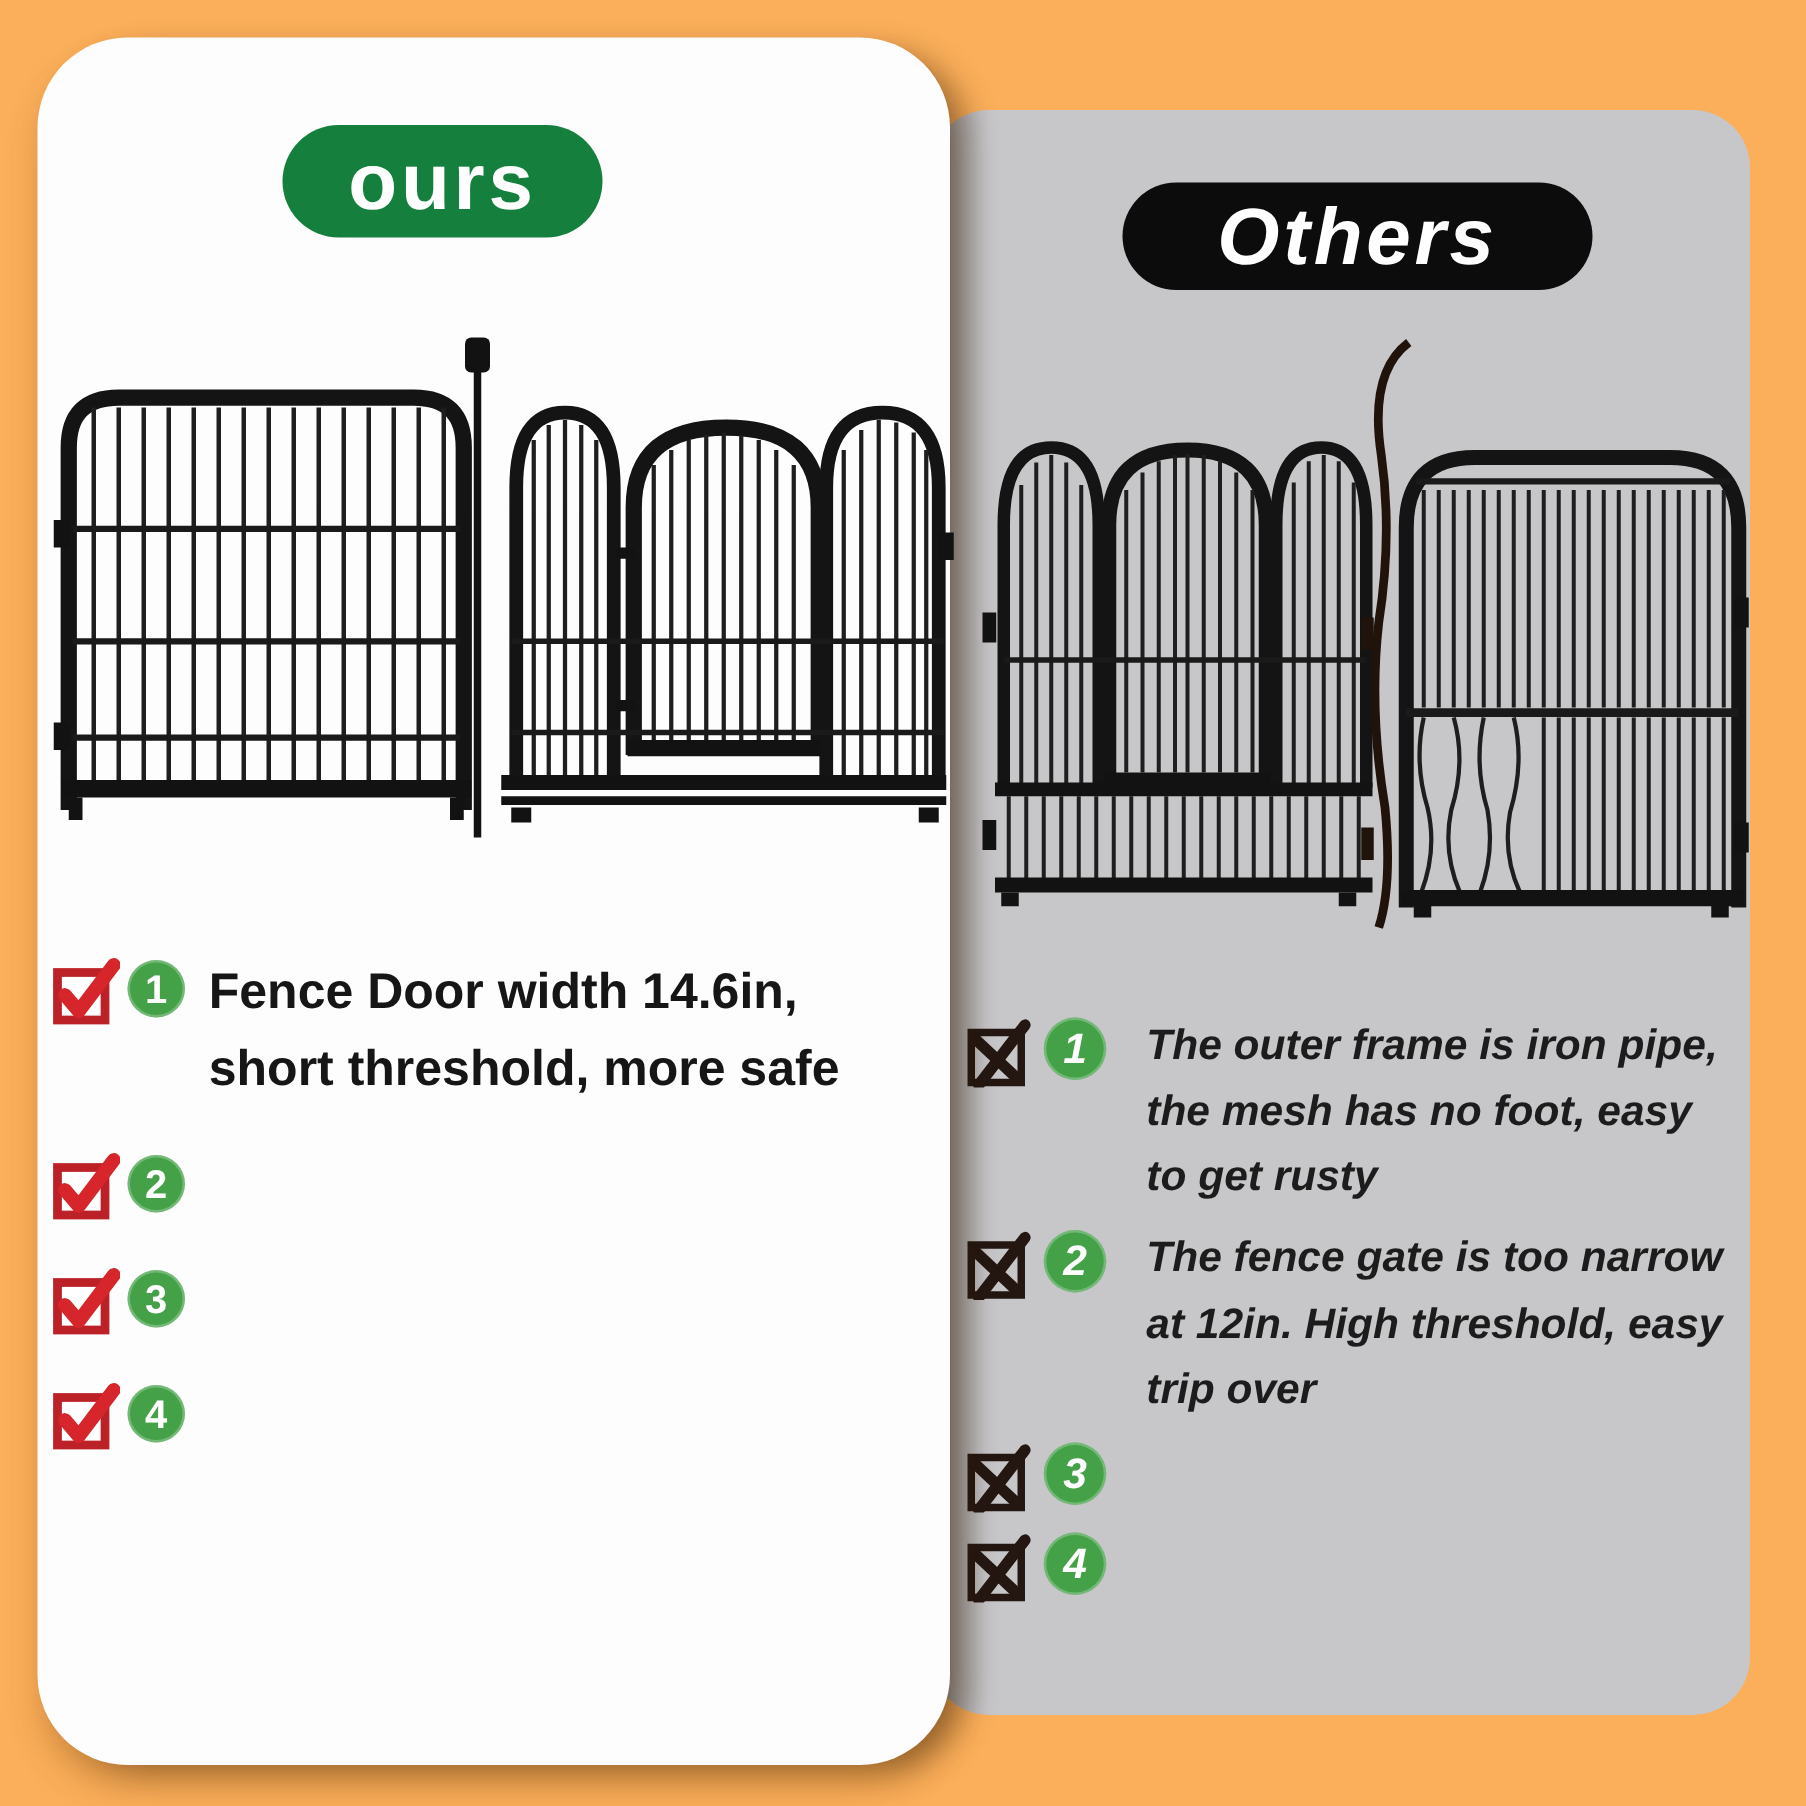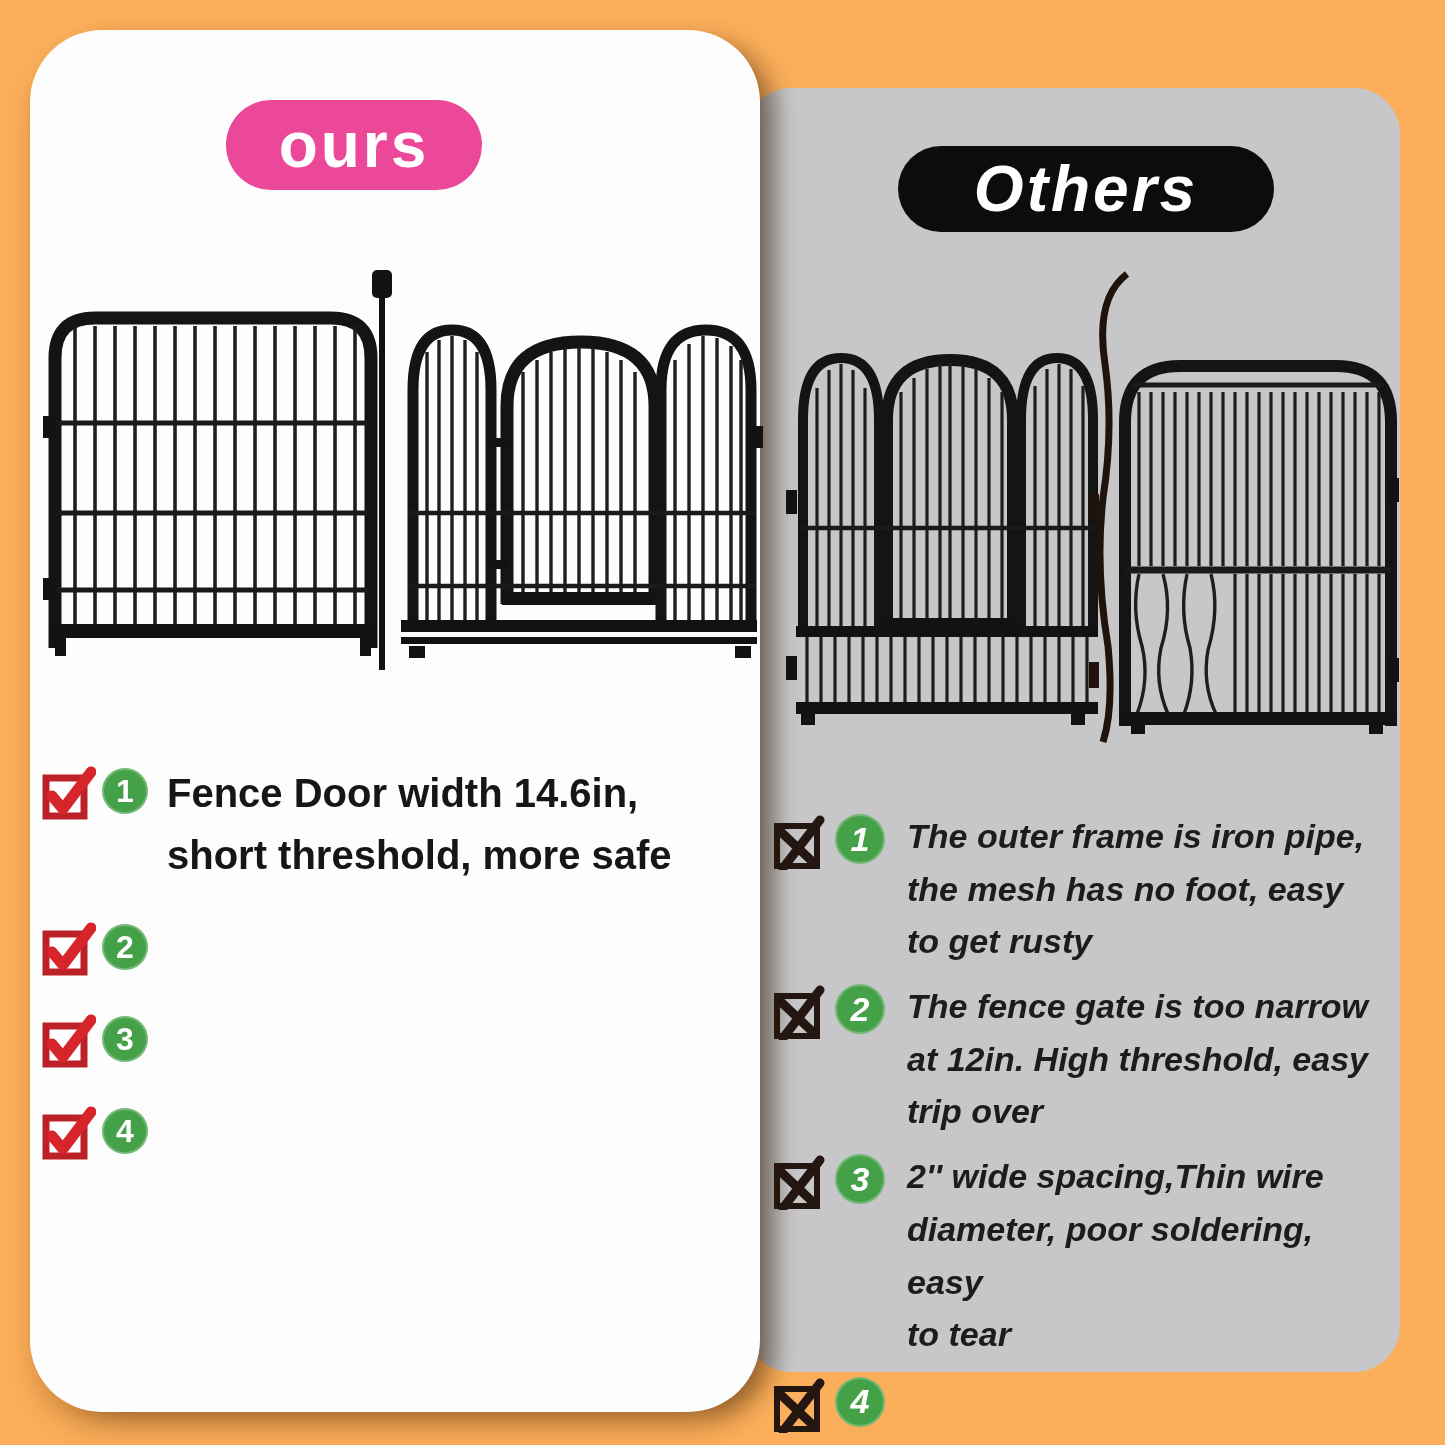--- a/index.html
+++ b/index.html
@@ -22,21 +22,21 @@
     box-shadow: 18px 8px 26px -6px rgba(45,25,5,.45), 0 18px 26px rgba(120,60,0,.22);
     z-index:2;
   }
   
   .badge{
     position:absolute; display:flex; align-items:center; justify-content:center;
     color:#ffffff; font-weight:800; letter-spacing:3px;
   }
   .badge-ours{
     left:196px; top:70px; width:256px; height:90px;
-    background:#ec4899; border-radius:46px; font-size:64px;
+    background:#15803d; border-radius:46px; font-size:64px;
   }
   .badge-others{
     left:153px; top:58px; width:376px; height:86px;
     background:#0c0c0c; border-radius:44px; font-size:64px;
   }
   
   .fence-ours{ position:absolute; left:5px; top:238px; width:730px; height:412px; }
   .fence-others{ position:absolute; left:38px; top:180px; width:622px; height:482px; }
   
   .flist{ position:absolute; }
@@ -50,21 +50,21 @@
   .num{
     flex:0 0 auto; border-radius:50%;
     background:#45a148; color:#fff; font-weight:700;
     display:flex; align-items:center; justify-content:center;
     box-shadow: inset 0 0 0 2px rgba(255,255,255,.25);
   }
   .num-ours{ width:46px; height:46px; font-size:32px; margin:6px 0 0 6px; }
   .num-others{ width:50px; height:50px; font-size:34px; margin:4px 0 0 10px; }
   .txt{ white-space:pre-line; font-weight:700; }
   .txt-ours{ margin-left:19px; font-size:40px; line-height:1.55; color:#161616; }
-  .txt-others{ margin-left:22px; font-size:34px; line-height:1.55; color:#1c1c1c; }
+  .txt-others{ margin-left:32px; font-size:34px; line-height:1.55; color:#1c1c1c; }
   svg .frame{ fill:none; stroke:#141414; }
   svg .bar{ fill:none; stroke:#1e1e1e; }
   svg .rail{ fill:none; stroke:#1a1a1a; }
   svg .solid{ fill:#121212; }
 </style>
 </head>
 <body>
 
 <div class="page">
 
@@ -138,23 +138,20 @@
 at 12in. High threshold, easy
 trip over</div>
       </div>
 
       <div class="row row-others">
         <svg class="icon-x" viewBox="0 0 54 58">
           <rect x="6" y="14" width="40" height="40" fill="none" stroke="#241712" stroke-width="6"></rect>
           <path d="M10 20 L44 52 M49 8 L12 56" stroke="#241712" stroke-width="9" fill="none" stroke-linecap="round"></path>
         </svg>
         <div class="num num-others">3</div>
-        <div class="txt txt-others">2'' wide spacing,Thin wire
-diameter, poor soldering, easy
-to tear</div>
       </div>
 
       <div class="row row-others">
         <svg class="icon-x" viewBox="0 0 54 58">
           <rect x="6" y="14" width="40" height="40" fill="none" stroke="#241712" stroke-width="6"></rect>
           <path d="M10 20 L44 52 M49 8 L12 56" stroke="#241712" stroke-width="9" fill="none" stroke-linecap="round"></path>
         </svg>
         <div class="num num-others">4</div>
       </div>
 

